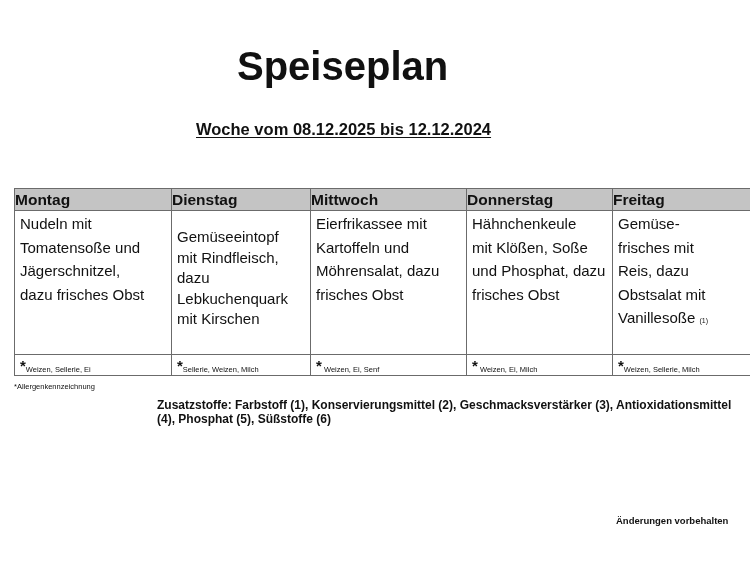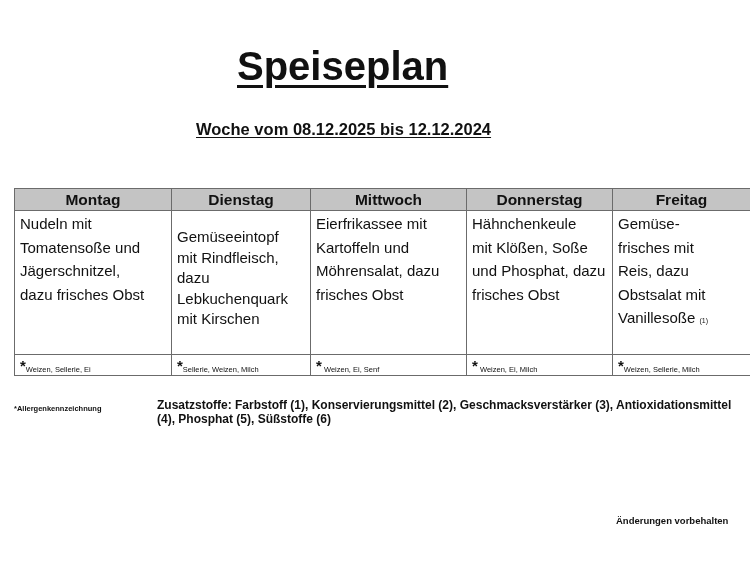--- a/index.html
+++ b/index.html
@@ -2,48 +2,48 @@
 <html><head>
   <meta charset="utf-8">
   <style>
     html, body { margin: 0; padding: 0; }
     body {
       width: 750px; height: 563px; background: #ffffff; position: relative;
       overflow: hidden; font-family: "Liberation Sans", "DejaVu Sans", sans-serif; color: #111;
     }
     .title {
       position: absolute; left: 237px; top: 44px;
-      font-size: 40px; font-weight: bold; text-decoration: underline;
+      font-size: 40px; font-weight: bold; 
       text-decoration-thickness: 3px; text-underline-offset: 5px; letter-spacing: 0px;
     }
     .subtitle {
       position: absolute; left: 196px; top: 120px;
       font-size: 16.5px; font-weight: bold; text-decoration: underline;
       text-underline-offset: 2px;
     }
     table.plan {
       position: absolute; left: 14px; top: 188px; width: 736px;
       border-collapse: collapse; table-layout: fixed;
     }
     table.plan th, table.plan td { border: 1px solid #6b6b6b; }
     table.plan th {
       background: #c4c4c4; font-size: 15.5px; font-weight: bold; height: 21px; padding: 0;
-      text-align: center; line-height: 21px;
+      text-align: left; line-height: 21px;
     }
     table.plan td.meal {
       height: 127px; vertical-align: top; font-size: 15px; line-height: 23.5px;
       padding: 1px 3px 0 5px;
     }
     table.plan td.allergen {
       height: 20px; padding: 0 3px 0 5px; font-size: 7.5px; vertical-align: middle; white-space: nowrap;
     }
     .star { font-size: 15px; font-weight: bold; vertical-align: 1px; }
     .small { font-size: 7px; }
     .legend-left {
-      position: absolute; left: 14px; top: 404px; font-size: 7.5px; font-weight: bold;
+      position: absolute; left: 14px; top: 382px; font-size: 7.5px; font-weight: normal;
     }
     .legend-right {
       position: absolute; left: 157px; top: 398px; font-size: 12px; font-weight: bold;
     }
     .footer-note {
       position: absolute; left: 616px; top: 515px; font-size: 9.5px; font-weight: bold;
     }
   </style>
 </head>
 <body>

